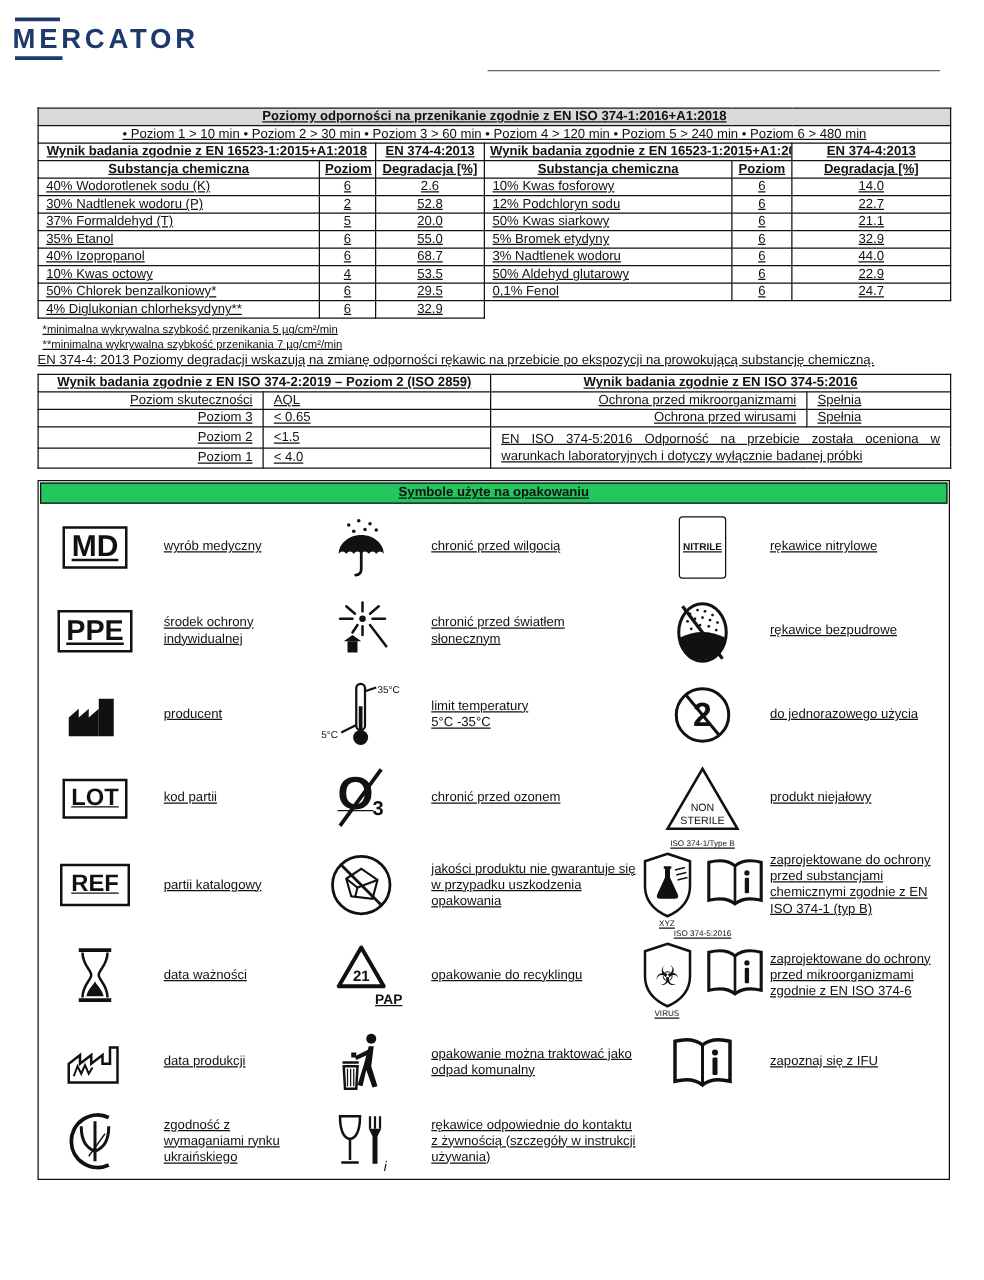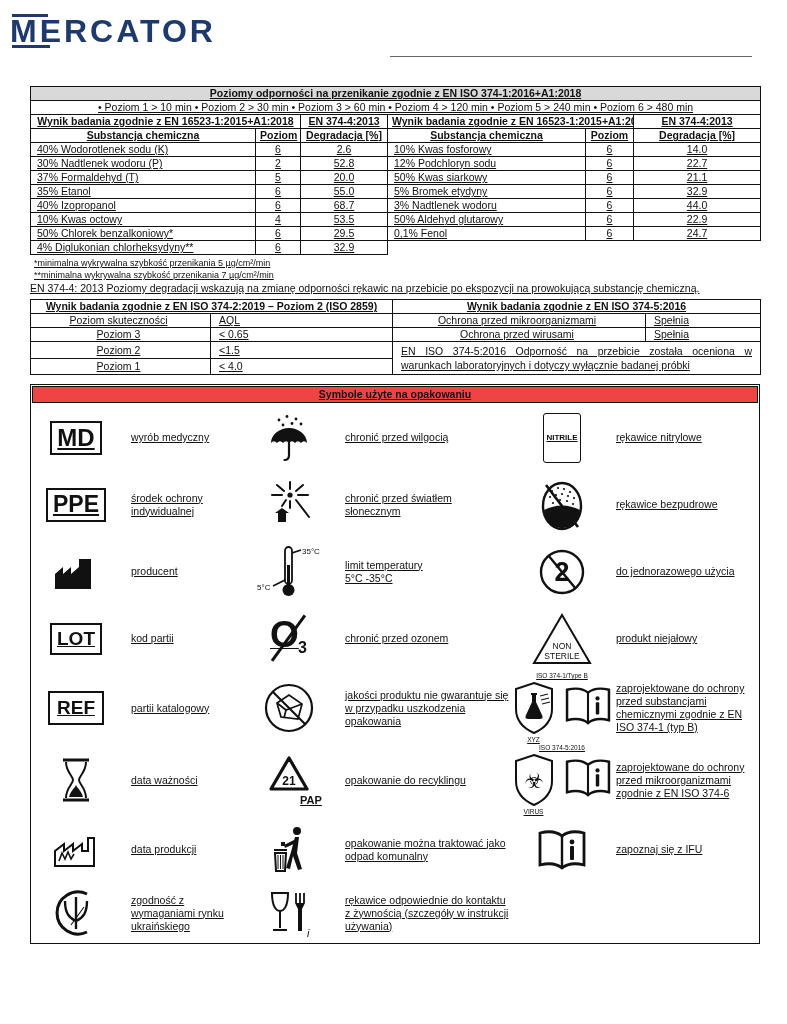--- a/index.html
+++ b/index.html
@@ -4,48 +4,48 @@
 <style>
   html,body { margin:0; padding:0; }
   body { width:787px; height:1024px; background:#fdfdfd; font-family:"Liberation Sans",sans-serif; color:#111; position:relative; overflow:hidden; }
   .page { position:absolute; inset:0; background:#fff; }
 
   
   .logo { position:absolute; top:14px; left:10px; }
   .logo-bar { height:3px; background:#1e3a6d; width:36px; }
   .logo-bar.top { margin-bottom:1px; margin-left:2px; }
   .logo-bar.bottom { margin-top:1px; margin-left:2px; width:38px; }
-  .logo-text { color:#1e3a6d; font-weight:bold; font-size:32px; letter-spacing:3px; line-height:26px; display:block; }
+  .logo-text { color:#1e3a6d; font-weight:bold; font-size:22px; letter-spacing:3px; line-height:26px; display:block; }
 
   .header-rule { position:absolute; top:56px; left:390px; width:362px; border-top:1.2px solid #666; }
 
   .content { position:absolute; top:86px; left:30px; width:730px;text-decoration:underline; }
 
   
   table { border-collapse:collapse; table-layout:fixed; width:730px; font-size:10.5px; }
   td { border:1px solid #111; padding:0 4px; height:13px; line-height:12.5px; overflow:hidden; white-space:nowrap; }
   .t1 .title-row td { background:#d9d9d9; font-weight:bold; text-align:center; }
   .t1 .levels-row td { text-align:center; }
   .t1 .grp-row td, .t1 .sub-row td { text-align:center; font-weight:bold; }
   .t1 td.sub { text-align:left; padding-left:6px; }
   .t1 td.num { text-align:center; }
   .t1 td.empty { border:none; background:#fff; }
 
   .footnotes { font-size:9px; line-height:12px; margin:2px 0 1px 4px; }
   .en-note { font-size:10.5px; line-height:13px; margin:1px 0 4px 0; }
 
   .t2 { margin-top:2px; }
   .t2 .hdr td { font-weight:bold; text-align:center;margin-left:44px; }
-  .t2 td.rlabel { text-align:center; padding-right:8px; }
+  .t2 td.rlabel { text-align:right; padding-right:8px; }
   .t2 td.val { text-align:left; padding-left:8px; }
   .t2 td.note { text-align:justify; vertical-align:top; white-space:normal; line-height:14px; padding:2px 8px; }
 
   
   .symbols { border:1.2px solid #111; margin-top:9px; }
-  .symbols-title { border:1px solid #111; margin:1px; background:#ef4444; font-weight:bold; font-size:10.5px; text-align:center; padding:1px 0 2px; }
+  .symbols-title { border:1px solid #111; margin:1px; background:#22c55e; font-weight:bold; font-size:10.5px; text-align:center; padding:1px 0 2px; }
   .sym-row { display:grid; grid-template-columns:90px 122px 92px 183px 88px 1fr; align-items:center; min-height:67px; }
   .sym-row.last { min-height:60px; }
   .cell.icon { display:flex; justify-content:center; align-items:center; }
   .cell.label { font-size:10.5px; line-height:13px; padding:0 8px 0 10px; }
 
   .box { border:2.5px solid #111; font-weight:bold; color:#111; display:flex; align-items:center; justify-content:center; background:#fff; }
   .box.md { width:48px; height:30px; font-size:24px; }
   .box.ppe { width:56px; height:30px; font-size:23px; }
   .box.lot { width:48px; height:28px; font-size:19px; border-width:2px; }
   .box.ref { width:52px; height:30px; font-size:19px; }

